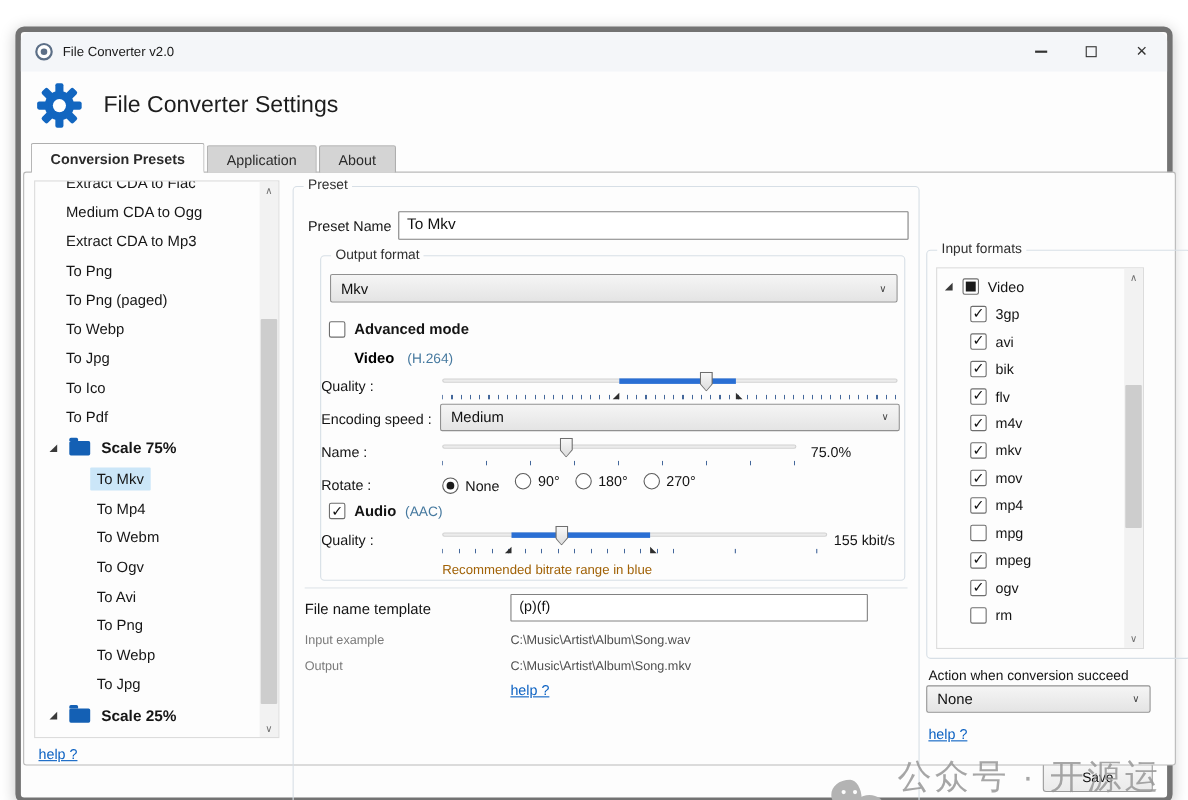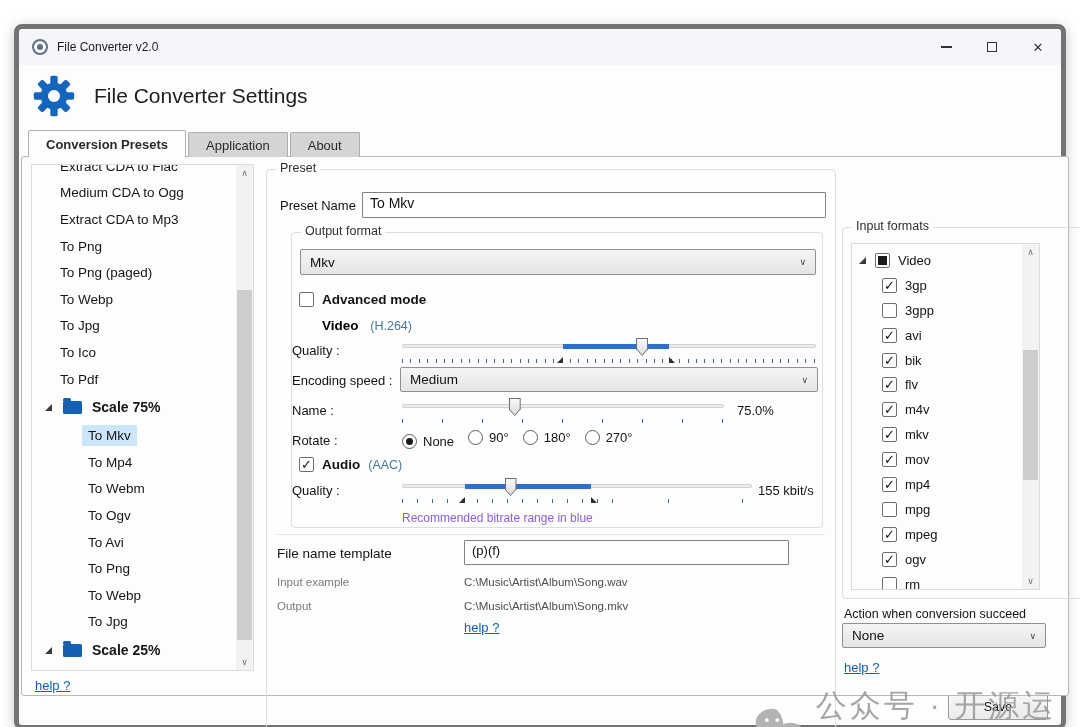--- a/index.html
+++ b/index.html
@@ -97,21 +97,21 @@
   .ticks.audio-t .dense { position:absolute; left:0; top:2px; width:62%; height:4px;
     background-image:repeating-linear-gradient(90deg,#44679b 0 1px,transparent 1px 15px); }
   .ticks .lone { position:absolute; top:2px; width:1px; height:4px; background:#44679b; }
   .mark { position:absolute; top:0; width:0; height:0; }
   .mark.l { left:calc(var(--fs)*1% - 6px); border-bottom:6px solid #2e2e2e; border-left:6px solid transparent; }
   .mark.r { left:calc(var(--fe)*1%); border-bottom:6px solid #2e2e2e; border-right:6px solid transparent; }
 
   .radio-opt { display:inline-flex; align-items:center; margin-right:14px; font-size:13px; color:#141414; }
   .radio-opt span.rl { margin-left:6px; }
 
-  .hint-blue { position:absolute; font-size:12px; color:#8b5cf6; }
+  .hint-blue { position:absolute; font-size:12px; color:#a16207; }
   .sep { position:absolute; height:1px; background:#dfe5ea; }
 
   
   .tree-box { position:absolute; left:8px; top:15px; width:189px; height:347px; border:1px solid #dcdcdc; background:#fdfdfd; overflow:hidden; }
   .tree-rows { position:absolute; left:0; top:4px; right:17px; }
   .t-row { height:24.9px; display:flex; align-items:center; font-size:13px; color:#141414; }
   .t-row .expander { margin-left:7px; }
   .t-row .cb { margin-left:9px; }
   .t-row.child .cb { margin-left:30px; }
   .t-row .t-lbl { margin-left:8px; }
@@ -354,24 +354,20 @@
             <div class="t-row">
               <span class="expander"></span>
               <span class="cb indet"></span>
               <span class="t-lbl">Video</span>
             </div>
             <div class="t-row child">
               <span class="cb">✓</span>
               <span class="t-lbl">3gp</span>
             </div>
             <div class="t-row child">
-              <span class="cb"></span>
-              <span class="t-lbl">3gpp</span>
-            </div>
-            <div class="t-row child">
               <span class="cb">✓</span>
               <span class="t-lbl">avi</span>
             </div>
             <div class="t-row child">
               <span class="cb">✓</span>
               <span class="t-lbl">bik</span>
             </div>
             <div class="t-row child">
               <span class="cb">✓</span>
               <span class="t-lbl">flv</span>

